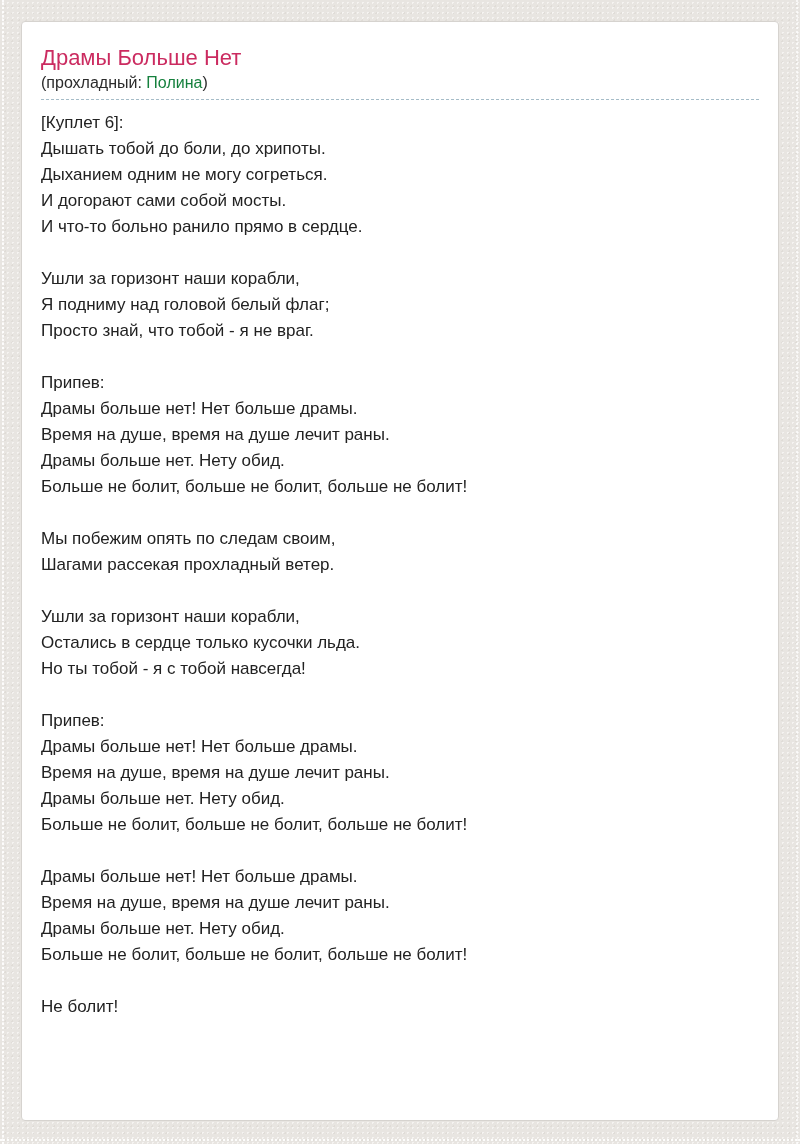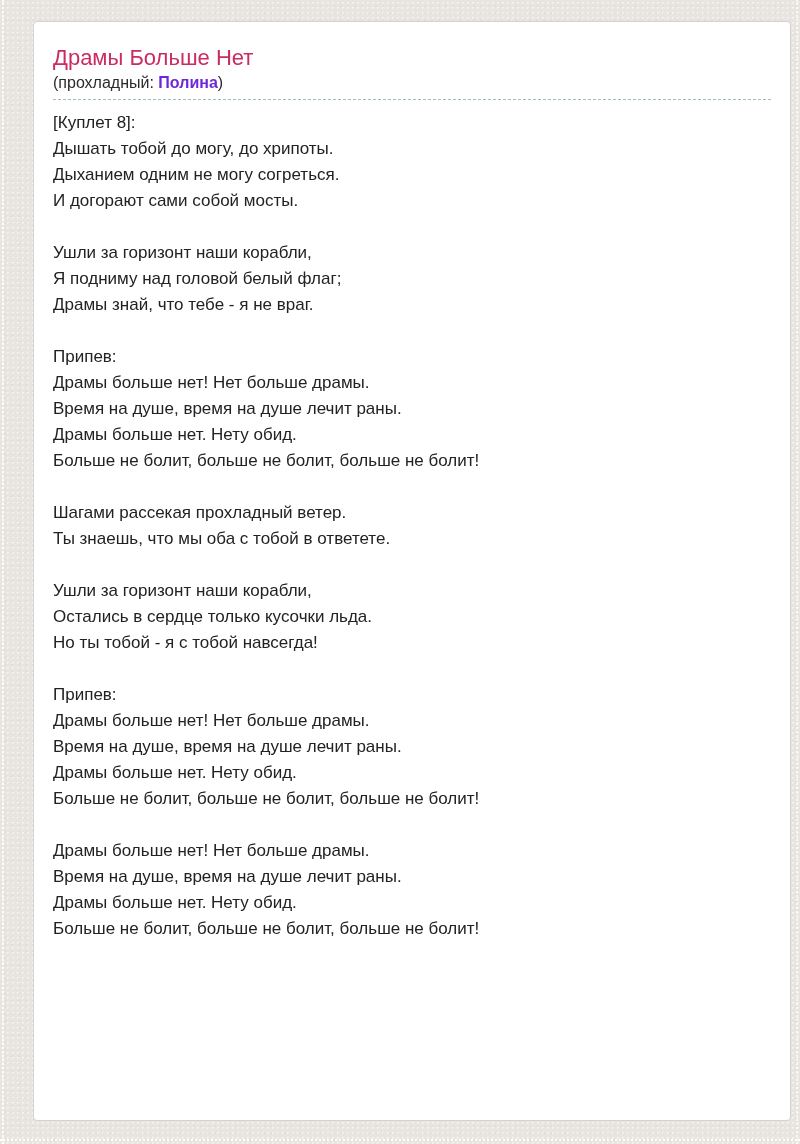--- a/index.html
+++ b/index.html
@@ -33,21 +33,21 @@
     border-right: 2px dotted rgba(255,255,255,0.7);
   }
   .texture-line-bottom {
     position: absolute;
     left: 0; right: 0; bottom: 3px;
     height: 0;
     border-bottom: 2px dotted rgba(255,255,255,0.9);
   }
   .page-card {
     position: absolute;
-    left: 33px;
+    left: 21px;
     top: 21px;
     width: 758px;
     min-height: 1100px;
     background: #ffffff;
     border: 1px solid #d6d3cf;
     border-radius: 4px;
     padding: 24px 19px 30px 19px;
   }
   .song-title {
     margin: 0;
@@ -58,24 +58,23 @@
   }
   .artist-line {
     margin-top: 4px;
     font-size: 16px;
     line-height: 18px;
     color: #2b2b2b;
     padding-bottom: 7px;
     border-bottom: 1px dashed #a5bcc8;
   }
   .artist-link {
-    color: #6d28d9;
+    color: #15803d;
     text-decoration: none;
     cursor: pointer;
-    font-weight: bold;
   }
   .lyrics {
     margin-top: 10px;
     font-size: 17px;
     line-height: 26px;
     color: #222222;
   }
   .stanza { margin: 0 0 26px 0; }
   .stanza:last-child { margin-bottom: 0; }
   .lyric-line { min-height: 26px; }
@@ -91,43 +90,44 @@
 
   <h1 class="song-title">Драмы Больше Нет</h1>
 
   <div class="artist-line">
     <span>(прохладный: </span><a class="artist-link">Полина</a><span>)</span>
   </div>
 
   <div class="lyrics">
 
     <div class="stanza">
-      <div class="lyric-line">[Куплет 8]:</div>
-      <div class="lyric-line">Дышать тобой до могу, до хрипоты.</div>
+      <div class="lyric-line">[Куплет 6]:</div>
+      <div class="lyric-line">Дышать тобой до боли, до хрипоты.</div>
       <div class="lyric-line">Дыханием одним не могу согреться.</div>
       <div class="lyric-line">И догорают сами собой мосты.</div>
+      <div class="lyric-line">И что-то больно ранило прямо в сердце.</div>
     </div>
 
     <div class="stanza">
       <div class="lyric-line">Ушли за горизонт наши корабли,</div>
       <div class="lyric-line">Я подниму над головой белый флаг;</div>
-      <div class="lyric-line">Драмы знай, что тебе - я не враг.</div>
+      <div class="lyric-line">Просто знай, что тобой - я не враг.</div>
     </div>
 
     <div class="stanza">
       <div class="lyric-line">Припев:</div>
       <div class="lyric-line">Драмы больше нет! Нет больше драмы.</div>
       <div class="lyric-line">Время на душе, время на душе лечит раны.</div>
       <div class="lyric-line">Драмы больше нет. Нету обид.</div>
       <div class="lyric-line">Больше не болит, больше не болит, больше не болит!</div>
     </div>
 
     <div class="stanza">
+      <div class="lyric-line">Мы побежим опять по следам своим,</div>
       <div class="lyric-line">Шагами рассекая прохладный ветер.</div>
-      <div class="lyric-line">Ты знаешь, что мы оба с тобой в ответете.</div>
     </div>
 
     <div class="stanza">
       <div class="lyric-line">Ушли за горизонт наши корабли,</div>
       <div class="lyric-line">Остались в сердце только кусочки льда.</div>
       <div class="lyric-line">Но ты тобой - я с тобой навсегда!</div>
     </div>
 
     <div class="stanza">
       <div class="lyric-line">Припев:</div>
@@ -137,15 +137,18 @@
       <div class="lyric-line">Больше не болит, больше не болит, больше не болит!</div>
     </div>
 
     <div class="stanza">
       <div class="lyric-line">Драмы больше нет! Нет больше драмы.</div>
       <div class="lyric-line">Время на душе, время на душе лечит раны.</div>
       <div class="lyric-line">Драмы больше нет. Нету обид.</div>
       <div class="lyric-line">Больше не болит, больше не болит, больше не болит!</div>
     </div>
 
+    <div class="stanza">
+      <div class="lyric-line">Не болит!</div>
+    </div>
 
   </div>
 </div>
 
 </body></html>

